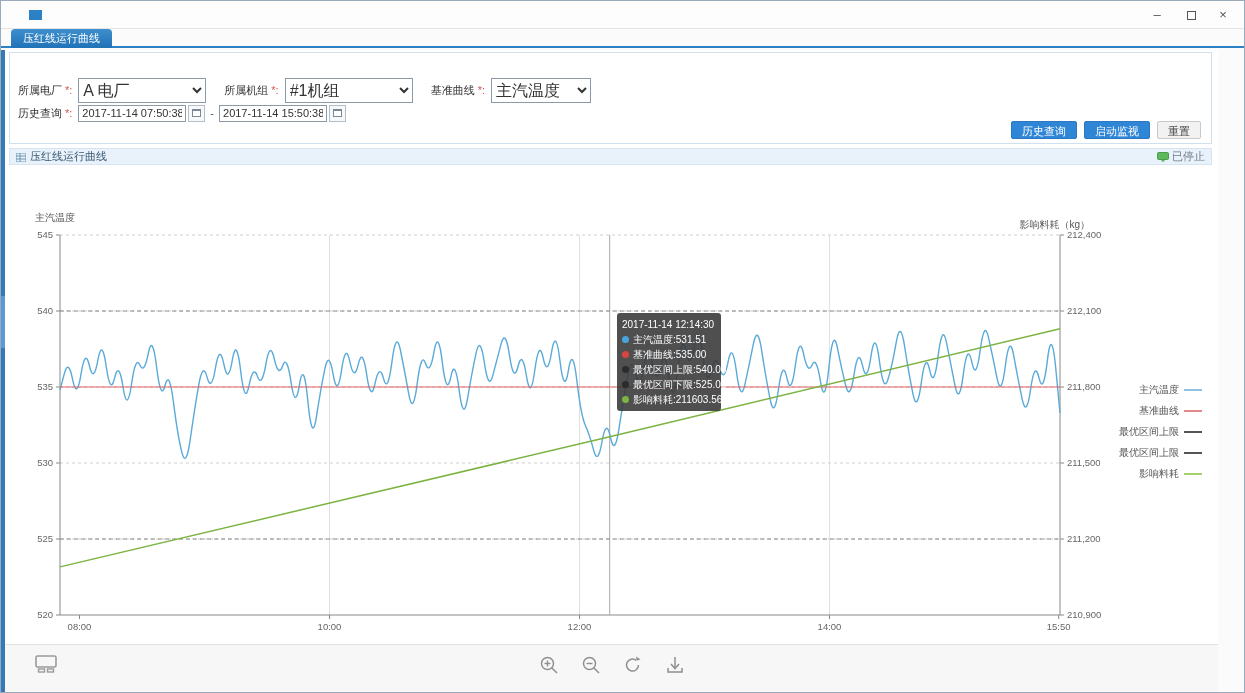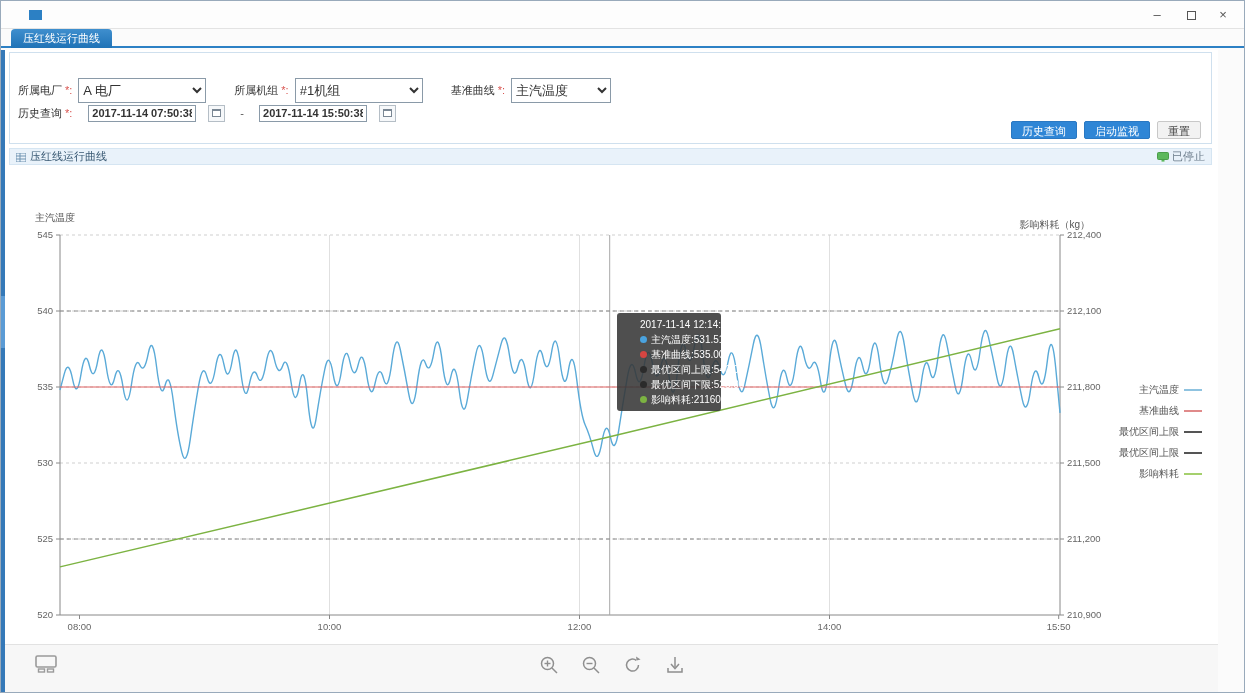--- a/index.html
+++ b/index.html
@@ -24,28 +24,28 @@
   .leftstrip { position:absolute; left:0; top:49px; bottom:0; width:4px; background:#3579b8; }
   .lefthandle { position:absolute; left:0; top:295px; width:7px; height:52px; background:#5b9bd5; border-radius:0 4px 4px 0; cursor:pointer; }
 
   
   .main { position:absolute; left:4px; top:49px; width:1213px; bottom:0; background:#fff; }
   .scroll-up { position:absolute; right:6px; top:8px; width:11px; height:11px; color:#9aa4ad; font-size:8px; line-height:11px; text-align:center; cursor:pointer; }
 
   .query-panel { position:absolute; left:4px; top:2px; width:1203px; height:92px; border:1px solid #cfe0ee; background:#fff; }
   .query-header { height:19px; line-height:19px; padding-left:6px; color:#2a7ab0; background:#fcfdfe; border-bottom:1px solid #eef3f8; }
   .query-header svg { vertical-align:-2px; margin-right:3px; }
-  .form-row { position:absolute; left:8px; right:8px; height:20px; display:flex; align-items:center;gap:10px; }
+  .form-row { position:absolute; left:8px; right:8px; height:20px; display:flex; align-items:center; }
   .row1 { top:27px; } .row2 { top:50px; }
   .fgroup { display:flex; align-items:center; margin-right:18px; }
   .flabel { color:#333; margin-right:4px; white-space:nowrap; }
   .req { color:#d9534f; margin:0 2px 0 3px; }
-  select { font-family:inherit; font-size:13px; height:25px; border:1px solid #8a9aa8; background:#fff; color:#333; }
+  select { font-family:inherit; font-size:16px; height:25px; border:1px solid #8a9aa8; background:#fff; color:#333; }
   .sel-w1 { width:128px; } .sel-w2 { width:128px; } .sel-w3 { width:100px; }
-  input[type=text] { font-family:inherit; font-size:11px; height:17px; width:108px; border:1px solid #8a9aa8; padding:0 3px; color:#333;font-weight:bold; }
+  input[type=text] { font-family:inherit; font-size:11px; height:17px; width:108px; border:1px solid #8a9aa8; padding:0 3px; color:#333; }
   .calbtn { width:17px; height:17px; border:1px solid #b5bec6; background:#f6f8fa; margin-left:2px; cursor:pointer; display:inline-flex; align-items:center; justify-content:center; }
   .calglyph { width:9px; height:8px; border:1px solid #7a8794; border-top:2px solid #7a8794; background:#fff; }
   .datesep { margin:0 5px; color:#555; }
   .actions { position:absolute; right:10px; top:68px; display:flex; gap:7px; }
   .btn { height:18px; line-height:18px; padding:0 10px; font-size:11px; border-radius:2px; cursor:pointer; border:1px solid transparent; }
   .btn-blue { background:#2f86d6; color:#fff; border-color:#2a78c2; }
   .btn-gray { background:#f2f2f2; color:#444; border-color:#c8c8c8; }
 
   
   .chart-header { position:absolute; left:4px; top:98px; width:1203px; height:17px; background:#e9f2fa; border:1px solid #d5e5f2; line-height:15px; padding:0 6px; color:#3a5a74; }
@@ -62,21 +62,21 @@
   .axis-title { position:absolute; font-size:10px; color:#555; top:16px; }
   .axis-title-left { left:30px; }
   .axis-title-right { right:128px;margin-top:7px; }
   #chartsvg { position:absolute; left:20px; top:12px; }
 
   .legend { position:absolute; right:16px; top:184px; }
   .legend-item { display:flex; align-items:center; justify-content:flex-end; height:21px; cursor:pointer; }
   .legend-label { font-size:10px; color:#555; margin-right:5px; }
   .legend-swatch { width:18px; height:2px; }
 
-  .tooltip { position:absolute; left:612px; top:118px; width:104px; background:rgba(55,55,55,0.88); border-radius:3px; padding:4px 23px; color:#fff; font-size:10px; line-height:15px; }
+  .tooltip { position:absolute; left:612px; top:118px; width:104px; background:rgba(55,55,55,0.88); border-radius:3px; padding:4px 5px; color:#fff; font-size:10px; line-height:15px; }
   .tt-row { display:flex; align-items:center; white-space:nowrap; }
   .tt-dot { width:7px; height:7px; border-radius:50%; margin-right:4px; flex:none; }
 
   
   .bottom-toolbar { position:absolute; left:0; bottom:0; width:1213px; height:48px; background:#f7f7f7; border-top:1px solid #e2e2e2; }
   .tool-left { position:absolute; left:30px; top:10px; cursor:pointer; }
   .tool-center { position:absolute; left:0; right:0; top:10px; display:flex; justify-content:center; gap:22px; }
   .toolbtn { cursor:pointer; }
 </style>
 </head>

